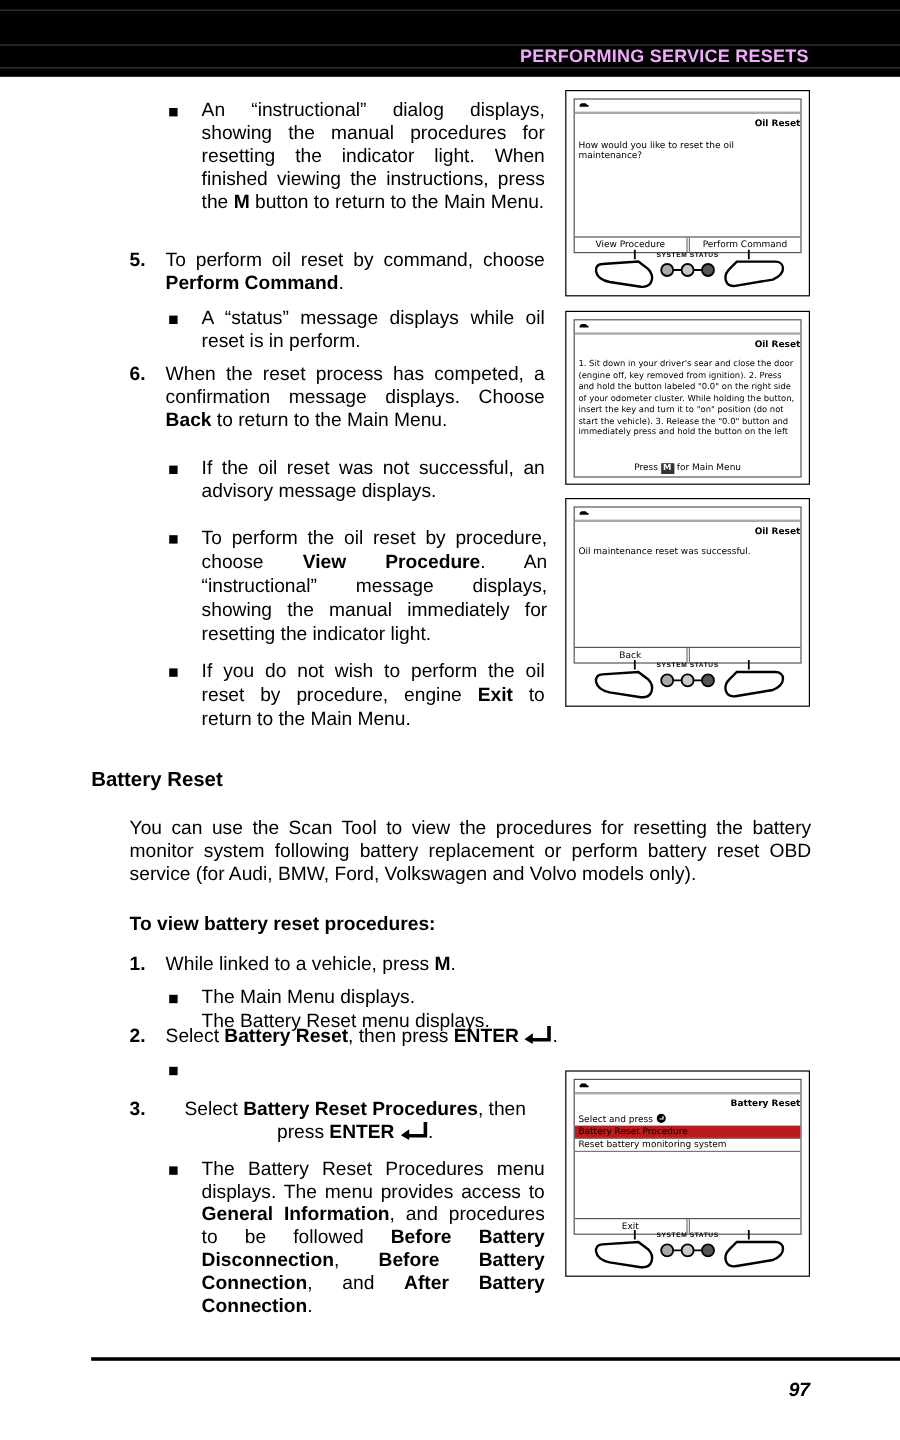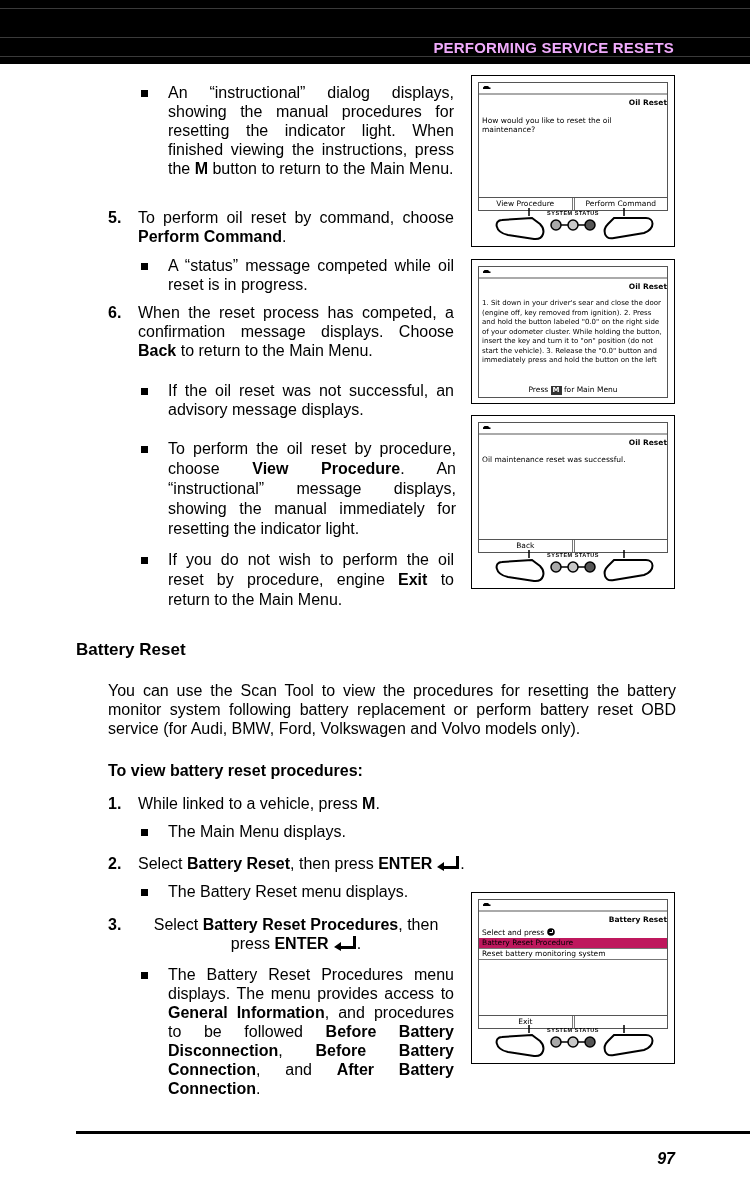--- a/index.html
+++ b/index.html
@@ -30,21 +30,21 @@
   .screen .statusbar { height: 10px; border-bottom: 2px solid #aaa; position: relative; }
   .screen .statusbar .car { position: absolute; left: 3px; top: 2px; width: 9px; height: 5px; }
   .screen .stitle { text-align: right; font-size: 7.5px; font-weight: bold; margin-top: 3px; font-family: "DejaVu Sans", sans-serif; }
   .screen .sbody { font-size: 7.5px; line-height: 9px; padding: 0 3px; margin-top: 6px; font-family: "DejaVu Sans", sans-serif; }
   .screen .sbtns { position: absolute; left: 0; right: 0; bottom: 0; height: 12px; display: flex; border-top: 1px solid #555; }
   .screen .sbtn { flex: 1; font-size: 7.5px; text-align: center; line-height: 12px; font-family: "DejaVu Sans", sans-serif; }
   .screen .sbtn + .sbtn { border-left: 3px double #777; }
   .screen .sfoot { position: absolute; left: 0; right: 0; bottom: 2px; text-align: center; font-size: 7.5px; font-family: "DejaVu Sans", sans-serif; }
   .mkey { display: inline-block; background: #333; color: #fff; font-weight: bold; font-size: 7px; padding: 0 2px; line-height: 9px; }
   .menu-row { font-size: 7.5px; line-height: 10px; padding: 0 3px; border-bottom: 1px solid #777; font-family: "DejaVu Sans", sans-serif; }
-  .menu-row.sel { background: #be185d; }
+  .menu-row.sel { background: #b91c1c; }
   .controls { position: absolute; left: 0; right: 0; bottom: 0; height: 38px; }
   .sys-label { position: absolute; left: 0; right: 0; top: 2px; text-align: center; font-size: 5.5px; font-weight: bold; letter-spacing: 0.5px; }
 </style>
 </head>
 <body>
 
 <div class="hdr">
   <div class="line" style="top:8px"></div>
   <div class="line" style="top:37px"></div>
   <div class="line" style="top:56px"></div>
@@ -55,21 +55,21 @@
 <div class="txt" style="left:168px; top:83px; width:286px;">
   <span>An “instructional” dialog displays, showing the manual procedures for resetting the indicator light. When finished viewing the instructions, press the </span><b>M</b><span> button to return to the Main Menu.</span>
 </div>
 
 <div class="num" style="left:108px; top:208px;">5.</div>
 <div class="txt" style="left:138px; top:208px; width:316px;">
   <span>To perform oil reset by command, choose </span><b>Perform Command</b><span>.</span>
 </div>
 
 <div class="bullet" style="left:141px; top:263px;"></div>
-<div class="txt" style="left:168px; top:256px; width:286px;">A “status” message competed while oil reset is in progress.</div>
+<div class="txt" style="left:168px; top:256px; width:286px;">A “status” message displays while oil reset is in perform.</div>
 
 <div class="num" style="left:108px; top:303px;">6.</div>
 <div class="txt" style="left:138px; top:303px; width:316px;">
   <span>When the reset process has competed, a confirmation message displays. Choose </span><b>Back</b><span> to return to the Main Menu.</span>
 </div>
 
 <div class="bullet" style="left:141px; top:388px;"></div>
 <div class="txt" style="left:168px; top:381px; width:286px;">If the oil reset was not successful, an advisory message displays.</div>
 
 <div class="bullet" style="left:141px; top:446px;"></div>
@@ -93,21 +93,21 @@
 <div class="bullet" style="left:141px; top:829px;"></div>
 <div class="txt" style="left:168px; top:822px; width:300px;">The Main Menu displays.</div>
 
 <div class="num" style="left:108px; top:854px;">2.</div>
 <div class="txt" style="left:138px; top:854px; width:380px; text-align:left;">
   <span>Select </span><b>Battery Reset</b><span>, then press </span><b>ENTER</b><svg class="enter-icon" viewBox="0 0 24 16">
       <path d="M20 1 V11 H8 V7 L1 12 L8 16 V14 H23 V1 Z" fill="#000"></path>
     </svg><span>.</span>
 </div>
 <div class="bullet" style="left:141px; top:889px;"></div>
-<div class="txt" style="left:168px; top:882px; width:300px;">The Battery Reset menu displays.</div>
+<div class="txt" style="left:168px; top:842px; width:300px;">The Battery Reset menu displays.</div>
 
 <div class="num" style="left:108px; top:915px;">3.</div>
 <div class="txt" style="left:138px; top:915px; width:316px; text-align:center;">
   <span>Select </span><b>Battery Reset Procedures</b><span>, then press </span><b>ENTER</b><svg class="enter-icon" viewBox="0 0 24 16">
       <path d="M20 1 V11 H8 V7 L1 12 L8 16 V14 H23 V1 Z" fill="#000"></path>
     </svg><span>.</span>
 </div>
 <div class="bullet" style="left:141px; top:972px;"></div>
 <div class="txt" style="left:168px; top:965px; width:286px;">
   <span>The Battery Reset Procedures menu displays. The menu provides access to </span><b>General Information</b><span>, and procedures to be followed </span><b>Before Battery Disconnection</b><span>, </span><b>Before Battery Connection</b><span>, and </span><b>After Battery Connection</b><span>.</span>

